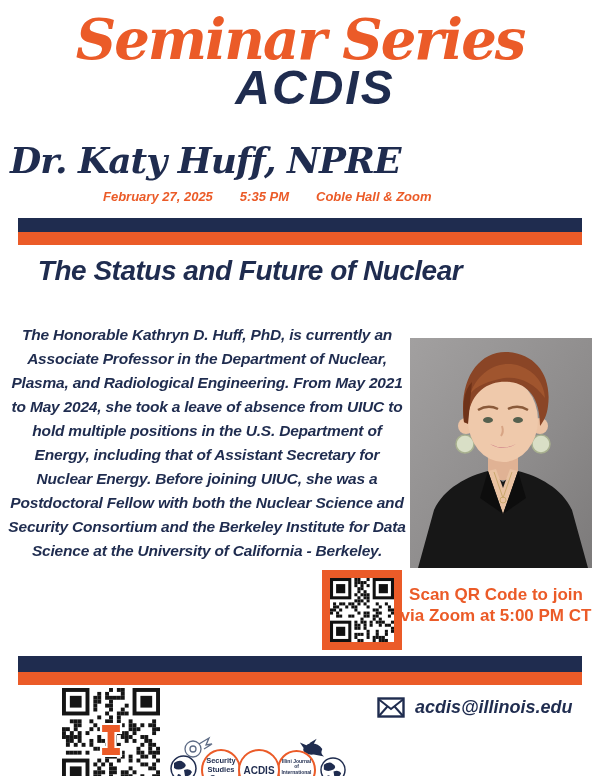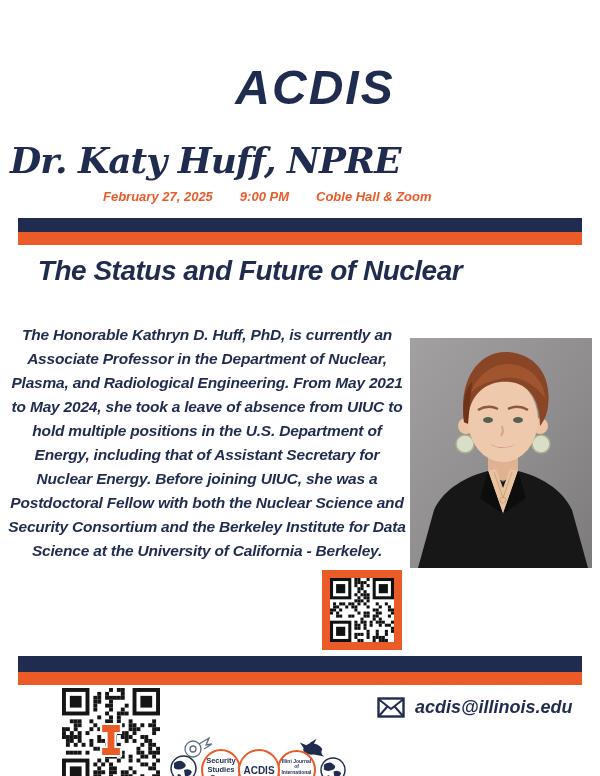--- a/index.html
+++ b/index.html
@@ -70,27 +70,28 @@
   .contact-row{display:flex;align-items:center;gap:10px;}
   .contact-row .txt{font-style:italic;font-weight:bold;font-size:18px;
     color:var(--navy);white-space:nowrap;}
   .contact-row.web .txt{padding-left:4px;}
 </style>
 </head>
 <body>
 
 <div class="poster">
 
+  <div class="series-title">Seminar Series</div>
   <div class="org-wordmark">ACDIS</div>
 
   <div class="speaker-name">Dr. Katy Huff, NPRE</div>
 
   <div class="date-line">
     <span>February 27, 2025</span>
-    <span>9:00 PM</span>
+    <span>5:35 PM</span>
     <span>Coble Hall &amp; Zoom</span>
   </div>
 
   <div class="bar navy t1"></div>
   <div class="bar orange t2"></div>
 
   <div class="talk-title">
     <div>The Status and Future of Nuclear</div>
   </div>
 
@@ -266,20 +267,24 @@
     <rect x="3" y="3" width="15" height="15" fill="#fff"></rect>
     <rect x="6" y="6" width="9" height="9" fill="#111"></rect>
           </g>
           <g transform="translate(0,42)">
     <rect width="21" height="21"></rect>
     <rect x="3" y="3" width="15" height="15" fill="#fff"></rect>
     <rect x="6" y="6" width="9" height="9" fill="#111"></rect>
           </g>
         </g>
       </svg>
+  </div>
+  <div class="scan-text">
+    <div>Scan QR Code to join</div>
+    <div>via Zoom at 5:00 PM CT</div>
   </div>
 
   <div class="bar navy b1"></div>
   <div class="bar orange b2"></div>
 
   <svg class="footer-qr" id="qr-acdis" width="98" height="98" viewBox="0 0 100 100">
       <rect width="100" height="100" fill="#fff"></rect>
       <g fill="#151515">
         <rect x="48" y="0" width="4" height="4"></rect>
         <rect x="56" y="0" width="4" height="4"></rect>

